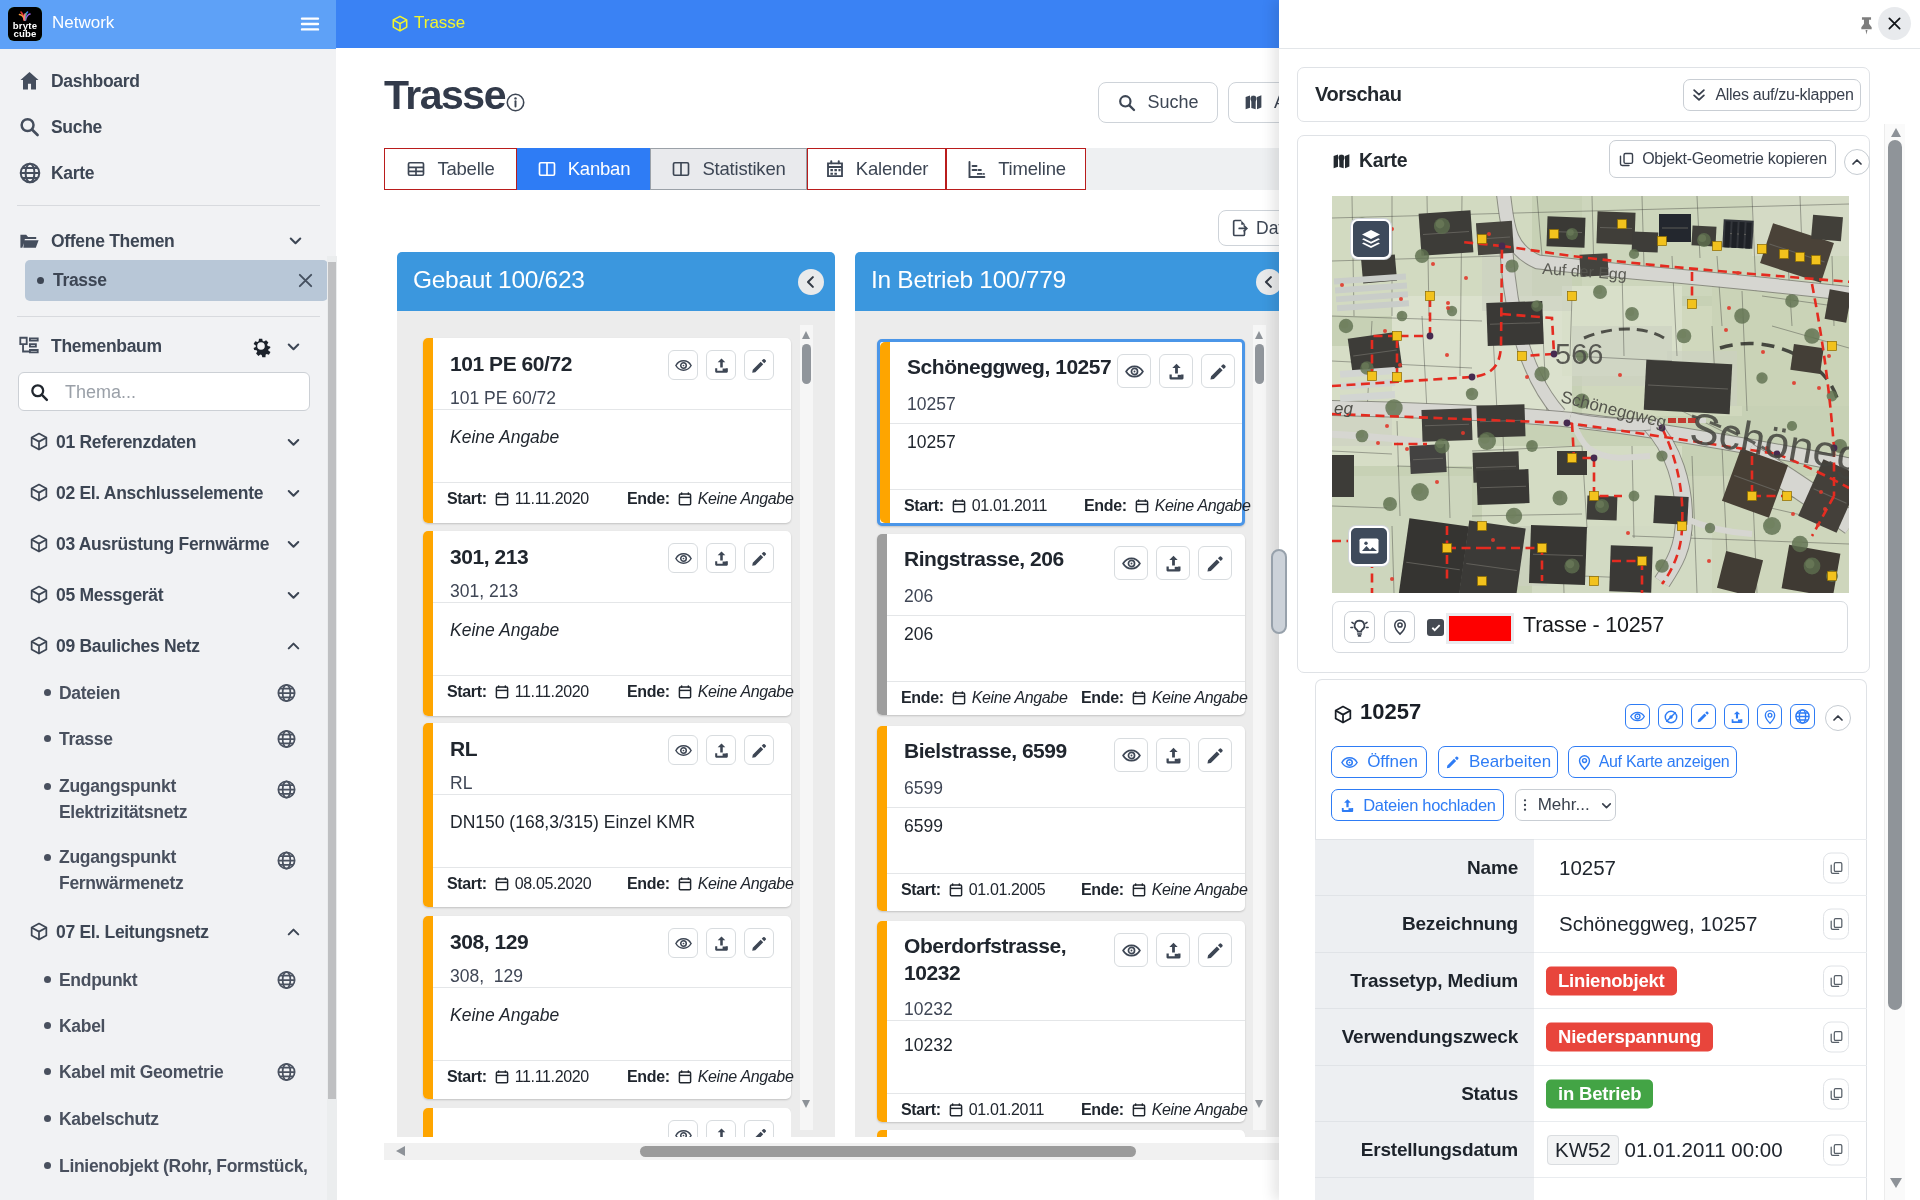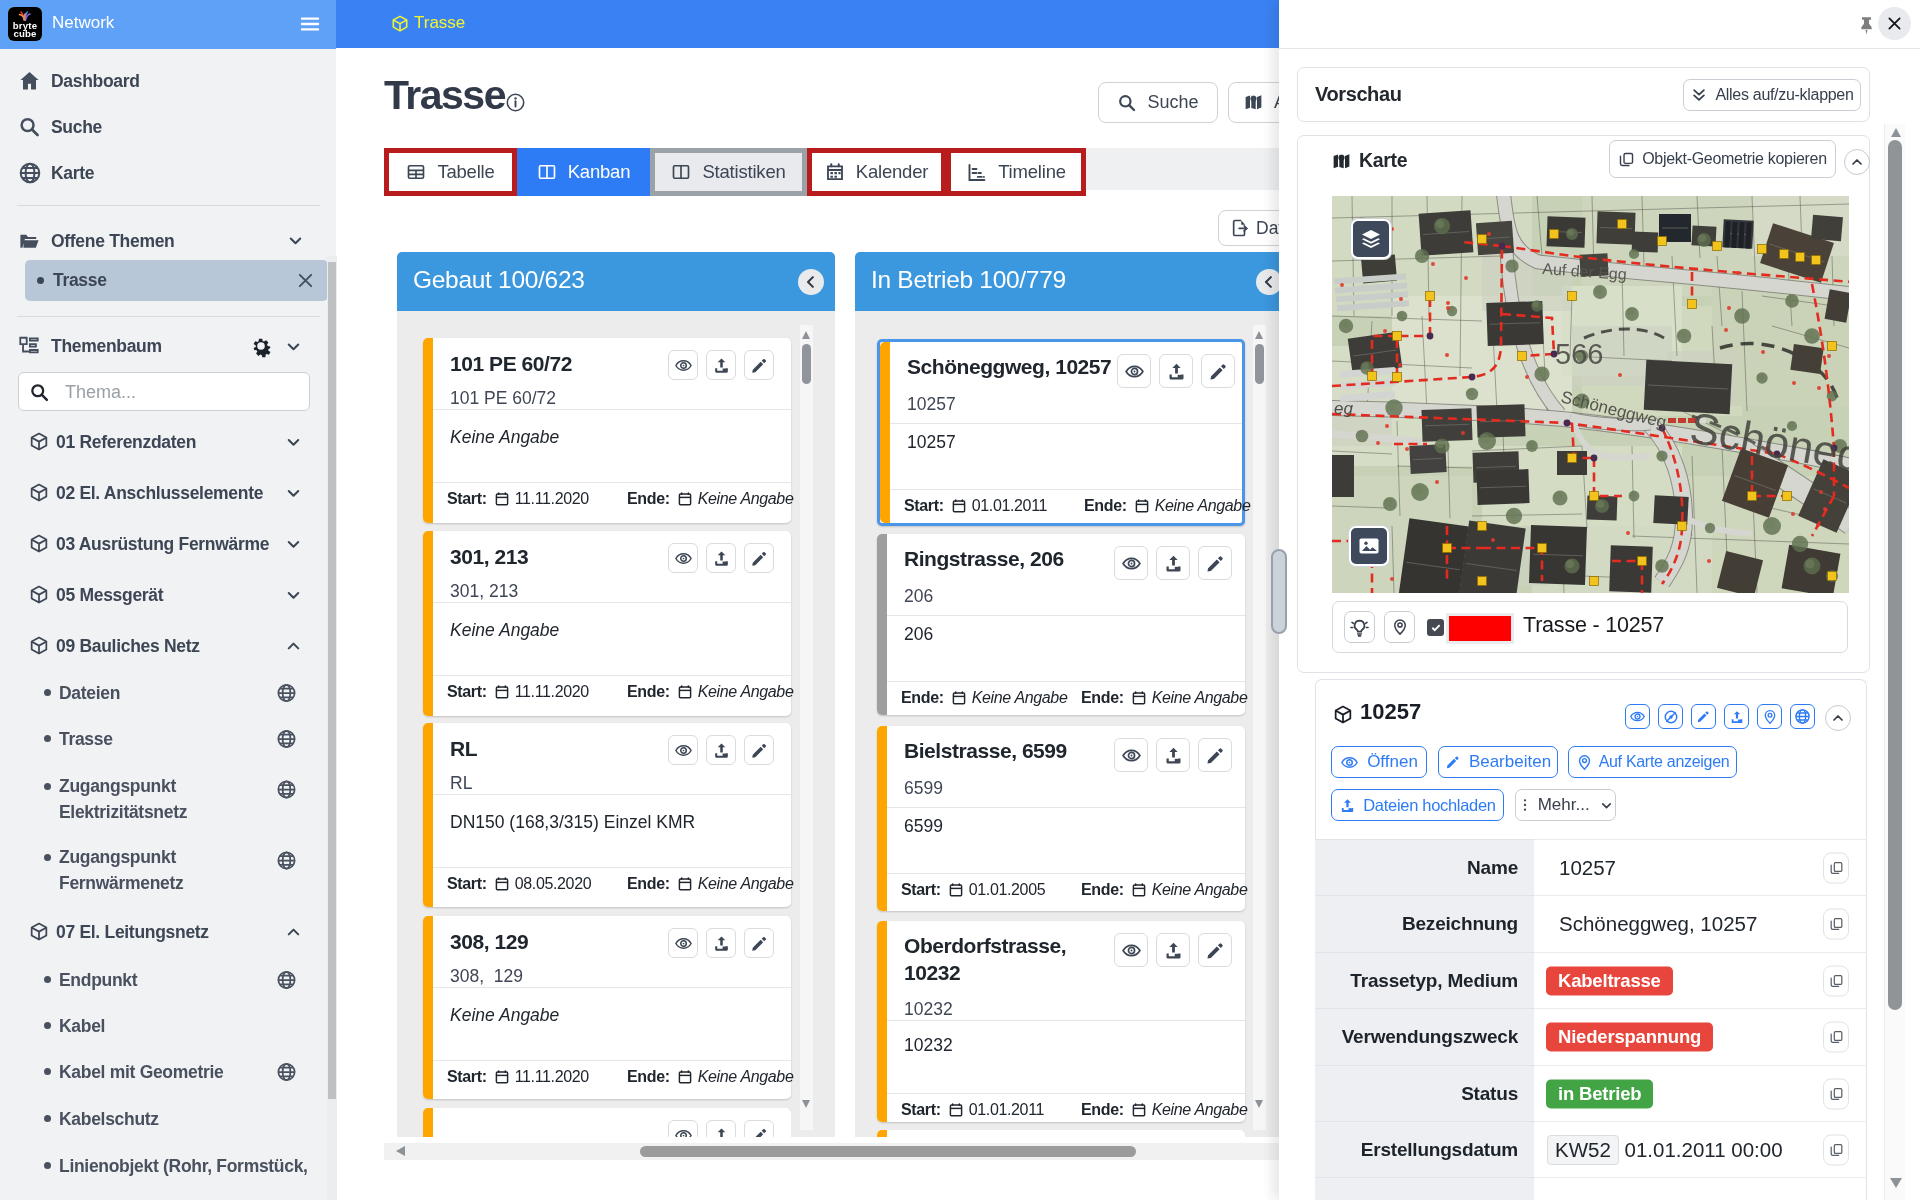--- a/index.html
+++ b/index.html
@@ -30,21 +30,21 @@
   .tree2.two .glb { top:14px; transform:none; }
   .tree2.two { height:70px; }
   .tree2.two::before { top:18px; margin-top:0; }
   .tree2.two .t { top:8px; transform:none; }
 
   
   #main { position:absolute; left:336px; top:0; width:944px; height:1200px; background:#fff; }
   #topbar { position:absolute; left:0; top:0; width:944px; height:48px; background:#3a82f4; }
 
   .btn { position:absolute; background:#fff; border:1px solid #ced3d9; border-radius:8px; color:#3d4654; font-size:18px; display:flex; align-items:center; justify-content:center; gap:10px; }
-  .tab { position:absolute; top:148px; height:48px; background:#fff; border:5px solid #b91c1c; color:#3d4654; font-size:18.5px; letter-spacing:-.2px; display:flex; align-items:center; justify-content:center; gap:11px; }
+  .tab { position:absolute; top:148px; height:42px; background:#fff; border:1px solid #b91c1c; color:#3d4654; font-size:18.5px; letter-spacing:-.2px; display:flex; align-items:center; justify-content:center; gap:11px; }
   .col-head { position:absolute; height:59px; background:#3b97de; border-radius:5px 5px 0 0; }
   .col-head .t { position:absolute; left:16px; top:14px; color:#fff; font-size:24.5px; letter-spacing:-.3px; }
   .col-head .cc { position:absolute; top:17px; width:26px; height:26px; border-radius:50%; background:#e9eaeb; color:#333a45; }
   .col-body { position:absolute; background:#ececec; }
   .kcard { position:absolute; background:#fff; border-radius:5px; box-shadow:0 1px 2px rgba(0,0,0,.18); }
   .kcard .bar { position:absolute; left:0; top:0; bottom:0; width:10px; background:#fea500; border-radius:5px 0 0 5px; }
   .kcard .ttl { position:absolute; left:27px; top:11px; font-size:21px; font-weight:700; color:#20262e; letter-spacing:-.45px; line-height:27px; }
   .kcard .sub { position:absolute; left:27px; font-size:17.5px; color:#3f4655; }
   .kcard .bod { position:absolute; left:27px; font-size:17.5px; color:#20262e; }
   .kcard .hr { position:absolute; left:10px; right:0; height:1px; background:#e4e6e8; }
@@ -1310,21 +1310,21 @@
             <use href="#i-copy"></use>
           </svg>
         </span>
       </div>
     </div>
   <div class="trow" style="top:952px;">
       <div class="lc">
         <span>Trassetyp, Medium</span>
       </div>
       <div class="vc">
-        <span class="v" style="left:12px;"><span class="badge" style="background:#e8453c;">Kabeltrasse</span></span>
+        <span class="v" style="left:12px;"><span class="badge" style="background:#e8453c;">Linienobjekt</span></span>
         <span class="cpy">
           <svg width="15" height="15" viewBox="0 0 24 24">
             <use href="#i-copy"></use>
           </svg>
         </span>
       </div>
     </div>
   <div class="trow" style="top:1008px;">
       <div class="lc">
         <span>Verwendungszweck</span>

